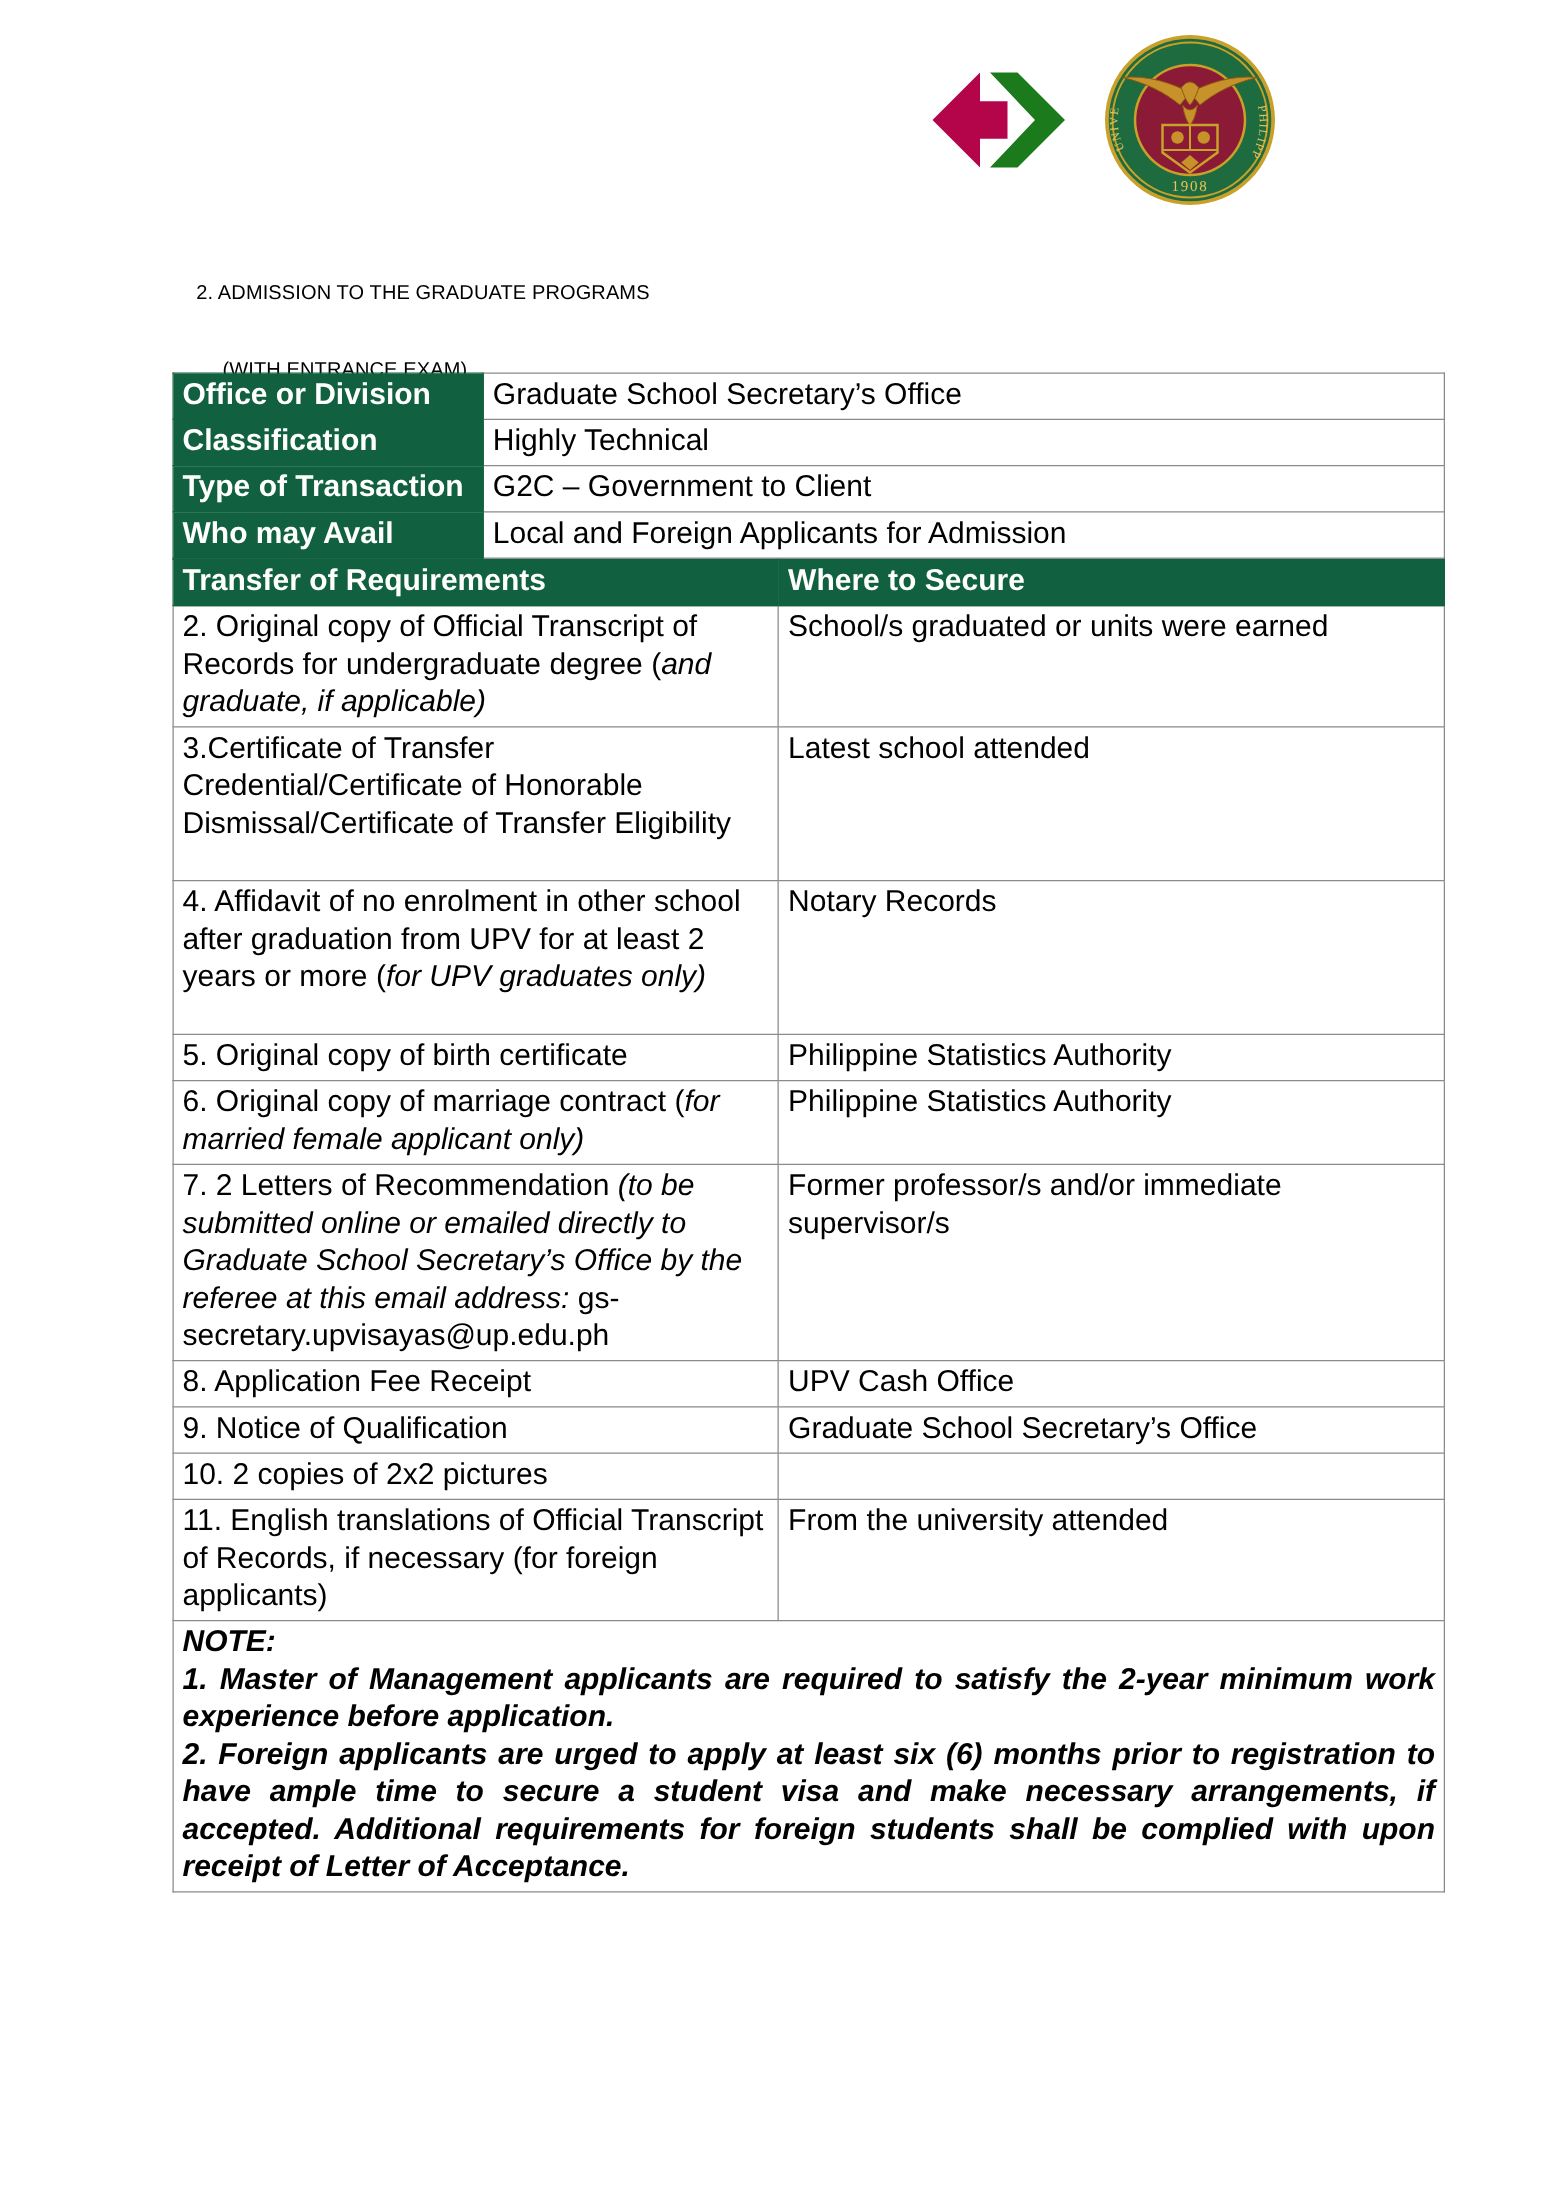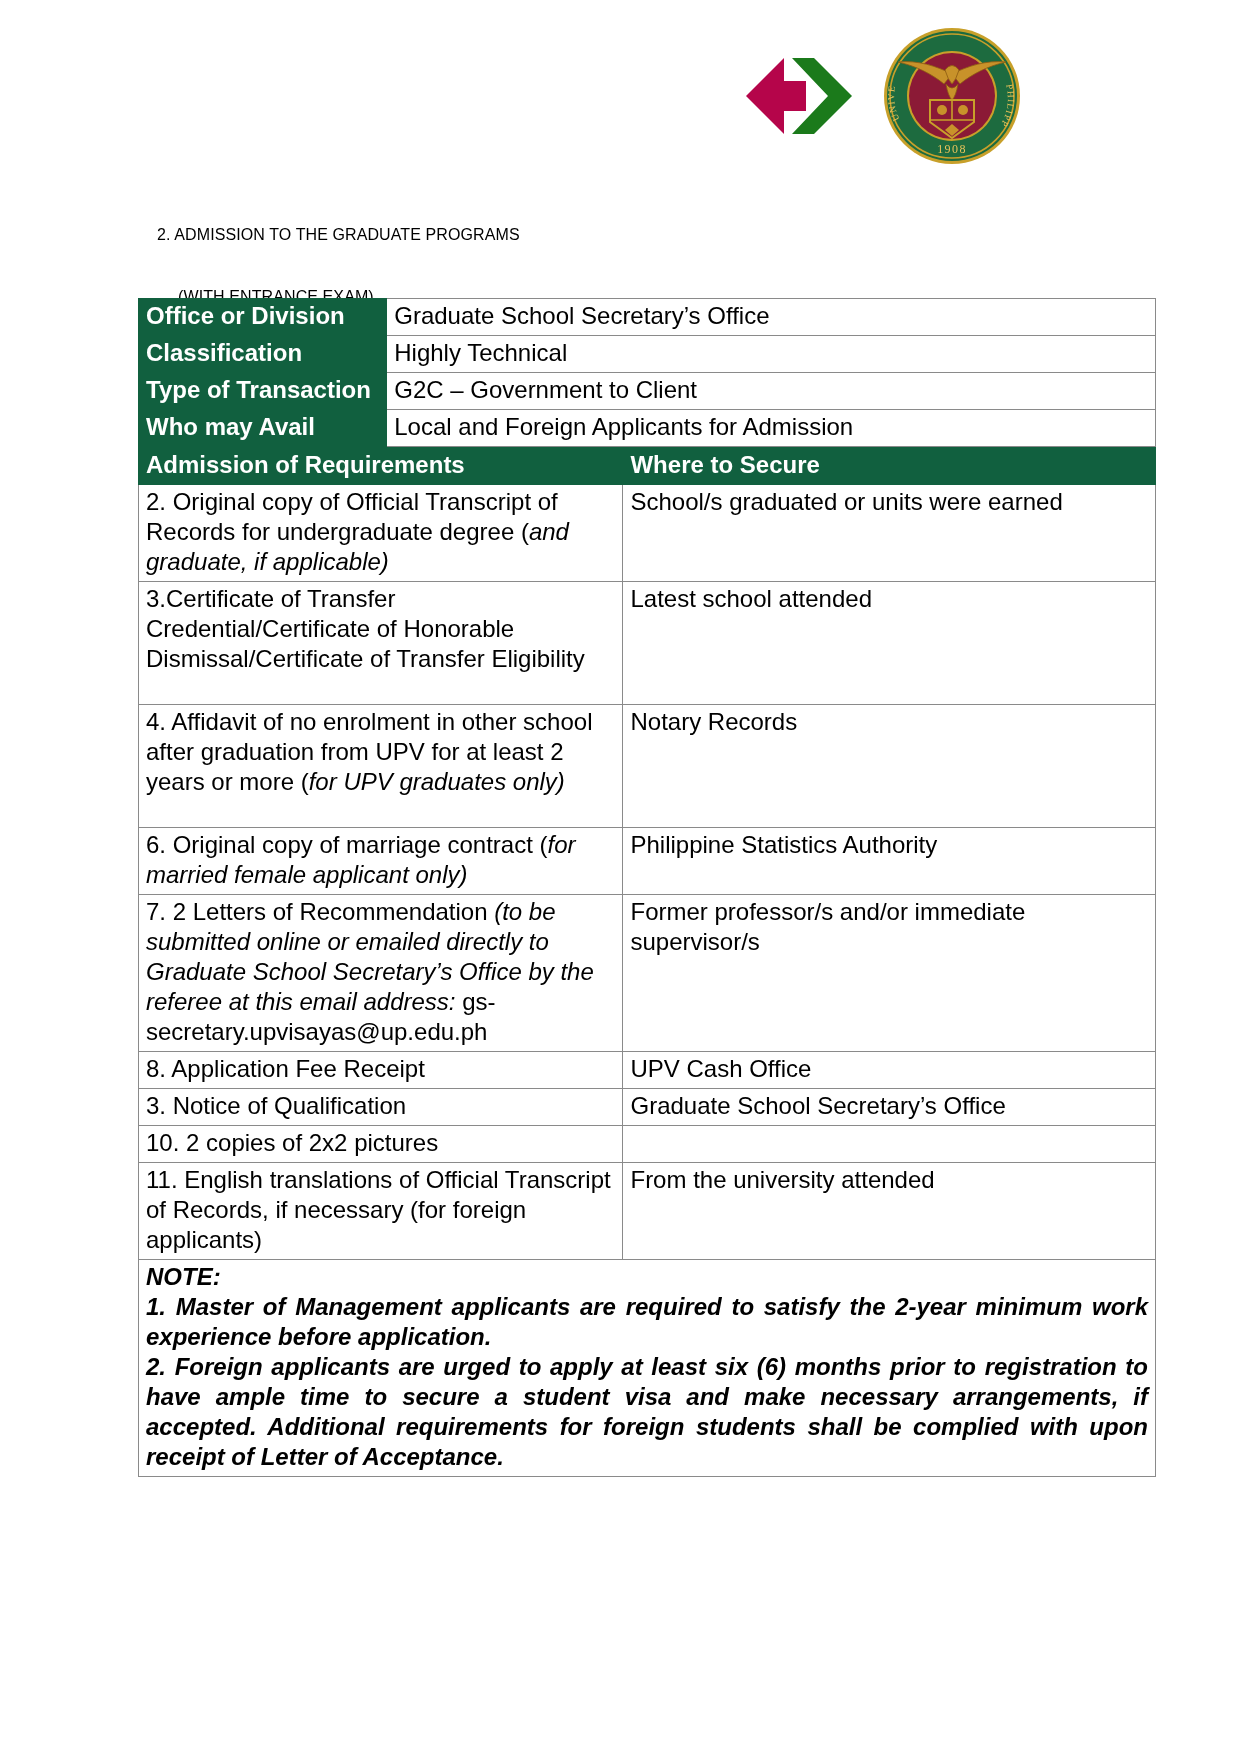--- a/index.html
+++ b/index.html
@@ -170,58 +170,62 @@
     </tbody>
   </table>
 
   <table class="charter">
     <colgroup>
         <col class="sec-col-a">
         <col class="sec-col-b">
       </colgroup>
     <tbody>
       <tr>
-        <td class="hdr-green">Admission of Requirements</td>
+        <td class="hdr-green">Transfer of Requirements</td>
         <td class="hdr-green">Where to Secure</td>
       </tr>
 
 
       <tr>
         <td class="tall-2"><span>2. Original copy of Official Transcript of Records for undergraduate degree (</span><span class="it">and graduate, if applicable)</span></td>
         <td>School/s   graduated or units were earned</td>
       </tr>
 
       <tr>
         <td class="tall-3">3.Certificate of Transfer Credential/Certificate of Honorable Dismissal/Certificate of Transfer Eligibility</td>
         <td>Latest school attended</td>
       </tr>
 
       <tr>
         <td class="tall-4"><span>4. Affidavit of no enrolment in other school after graduation from UPV for at least 2 years or more (</span><span class="it">for UPV graduates only)</span></td>
         <td>Notary Records</td>
       </tr>
 
+      <tr>
+        <td>5. Original copy of birth certificate</td>
+        <td>Philippine Statistics Authority</td>
+      </tr>
 
       <tr>
         <td><span>6. Original copy of marriage contract (</span><span class="it">for married female applicant only)</span></td>
         <td>Philippine Statistics Authority</td>
       </tr>
 
       <tr>
         <td class="tall-7"><span>7. 2 Letters of Recommendation </span><span class="it">(to be submitted online or emailed directly to Graduate School Secretary’s Office by the referee at this email address:</span> <span class="email">gs-secretary.upvisayas@up.edu.ph</span></td>
         <td>Former professor/s and/or immediate supervisor/s</td>
       </tr>
 
       <tr>
         <td>8. Application Fee Receipt</td>
         <td>UPV Cash Office</td>
       </tr>
 
       <tr>
-        <td>3. Notice of Qualification</td>
+        <td>9. Notice of Qualification</td>
         <td>Graduate School Secretary’s Office</td>
       </tr>
 
       <tr>
         <td>10. 2 copies of 2x2 pictures</td>
         <td></td>
       </tr>
 
       <tr>
         <td class="tall-11">11. English translations of Official Transcript of Records, if necessary (for foreign applicants)</td>

